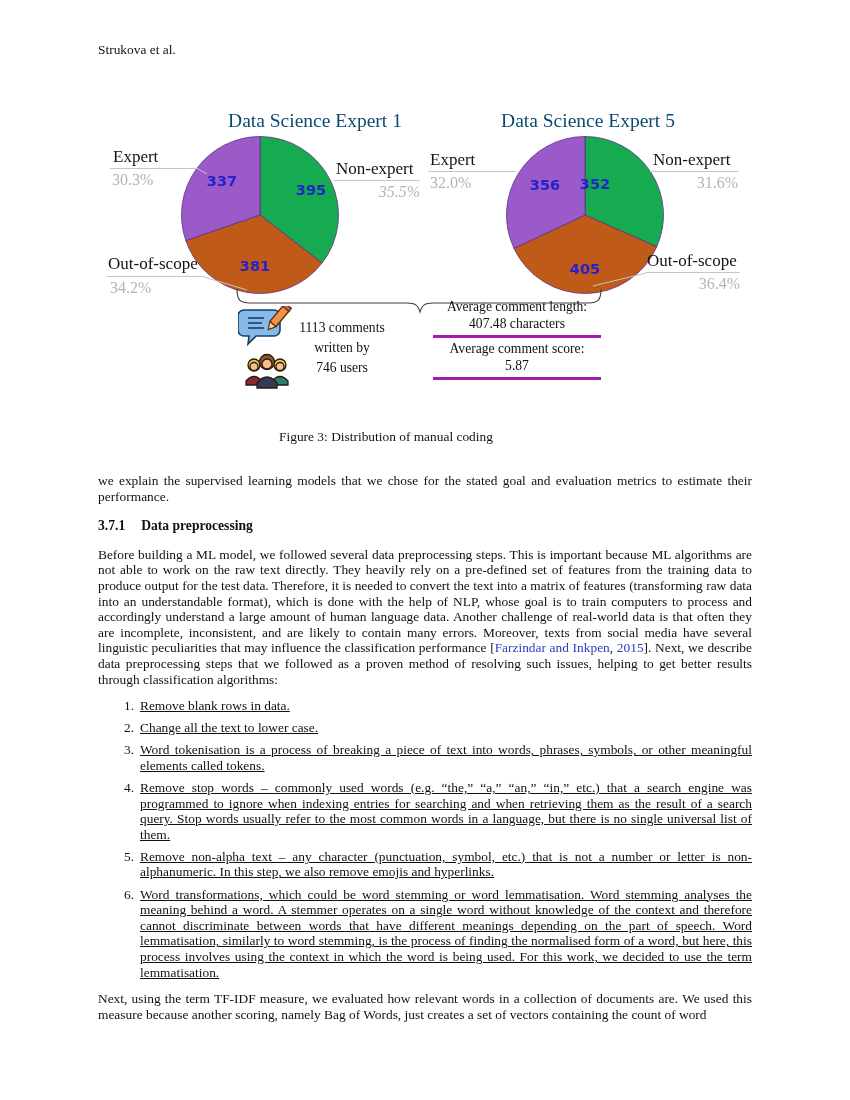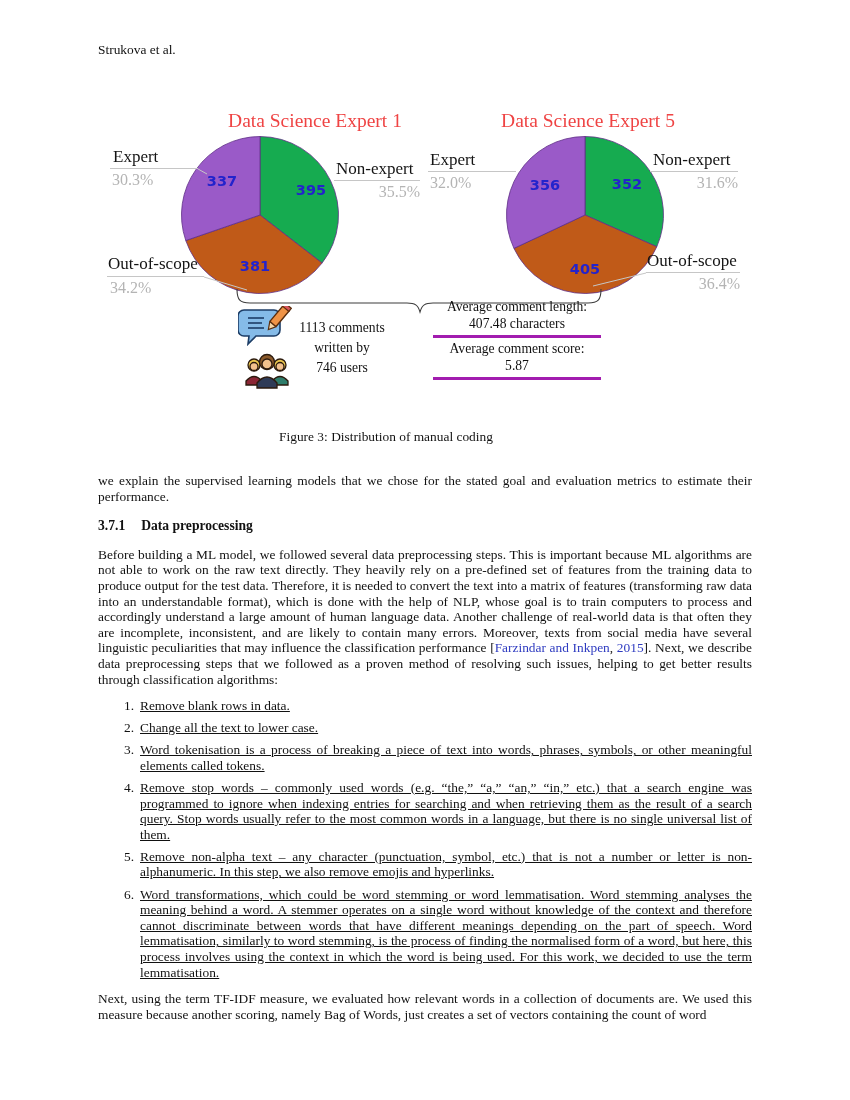--- a/index.html
+++ b/index.html
@@ -4,21 +4,21 @@
 <style>
   * { margin:0; padding:0; box-sizing:border-box; }
   html,body { background:#fff; }
   .page { position:relative; width:850px; height:1100px; background:#fff; overflow:hidden;
           font-family:"Liberation Serif","DejaVu Serif",serif; color:#111; }
   .hdr { position:absolute; left:98px; top:42px; font-size:13.4px; }
 
   
   .pie { position:absolute; width:160px; height:160px; }
   .p1 { left:180px; top:135px; } .p2 { left:505px; top:135px; }
-  .pie-title { position:absolute; width:270px; text-align:center; font-size:19.5px; color:#ef4444; }
+  .pie-title { position:absolute; width:270px; text-align:center; font-size:19.5px; color:#0c4a6e; }
   .t1 { left:180px; top:110px; } .t2 { left:453px; top:110px; }
   .pv { position:absolute; font-family:"DejaVu Sans","Liberation Sans",sans-serif; font-weight:bold;
         font-size:14.5px; color:#2323cc; transform:translate(-50%,-50%); }
   .plab { position:absolute; font-size:17px; color:#141414; white-space:nowrap; }
   .ppct { position:absolute; font-size:16px; color:#b4b4b4; white-space:nowrap; }
   .uline { position:absolute; height:1px; background:#c6c6c6; }
   .r { text-align:right; }
   .overlay { position:absolute; left:0; top:0; width:850px; height:470px; pointer-events:none; }
   .cmt-text { position:absolute; left:282px; top:318px; width:120px; text-align:center;
               font-size:13.6px; line-height:20px; }
@@ -60,34 +60,34 @@
     <div class="pv" style="left:222px; top:181px;">337</div>
     <div class="pv" style="left:311px; top:190px;">395</div>
     <div class="pv" style="left:255px; top:266px;">381</div>
 
     <div class="plab" style="left:113px; top:147px;">Expert</div>
     <div class="uline" style="left:110px; top:168px; width:88px;"></div>
     <div class="ppct" style="left:112px; top:171px;">30.3%</div>
 
     <div class="plab" style="left:336px; top:159px;">Non-expert</div>
     <div class="uline" style="left:334px; top:180px; width:86px;"></div>
-    <div class="ppct r" style="left:334px; top:183px; width:86px;">35.5%</div>
+    <div class="ppct r" style="left:334px; top:183px; width:86px;font-style:italic;">35.5%</div>
 
     <div class="plab" style="left:108px; top:254px;">Out-of-scope</div>
     <div class="uline" style="left:107px; top:276px; width:97px;"></div>
     <div class="ppct" style="left:110px; top:279px;">34.2%</div>
 
     <div class="pie-title t2">Data Science Expert 5</div>
     <svg class="pie p2" viewBox="0 0 160 160">
         <path d="M80,80 L80,1.5 A78.5,78.5 0 0 1 151.79419801554877,111.74654518690457 Z" fill="#16ab50" stroke="#5f2f86" stroke-width="0.8"></path>
         <path d="M80,80 L151.79419801554877,111.74654518690457 A78.5,78.5 0 0 1 8.94091565429585,113.35950437206918 Z" fill="#c05a18" stroke="#5f2f86" stroke-width="0.8"></path>
         <path d="M80,80 L8.94091565429585,113.35950437206918 A78.5,78.5 0 0 1 79.99999999999999,1.5 Z" fill="#9a5ac8" stroke="#5f2f86" stroke-width="0.8"></path>
       </svg>
     <div class="pv" style="left:545px; top:185px;">356</div>
-    <div class="pv" style="left:627px; top:184px;">352</div>
+    <div class="pv" style="left:595px; top:184px;">352</div>
     <div class="pv" style="left:585px; top:269px;">405</div>
 
     <div class="plab" style="left:430px; top:150px;">Expert</div>
     <div class="uline" style="left:428px; top:171px; width:88px;"></div>
     <div class="ppct" style="left:430px; top:174px;">32.0%</div>
 
     <div class="plab" style="left:653px; top:150px;">Non-expert</div>
     <div class="uline" style="left:650px; top:171px; width:88px;"></div>
     <div class="ppct r" style="left:650px; top:174px; width:88px;">31.6%</div>
 

